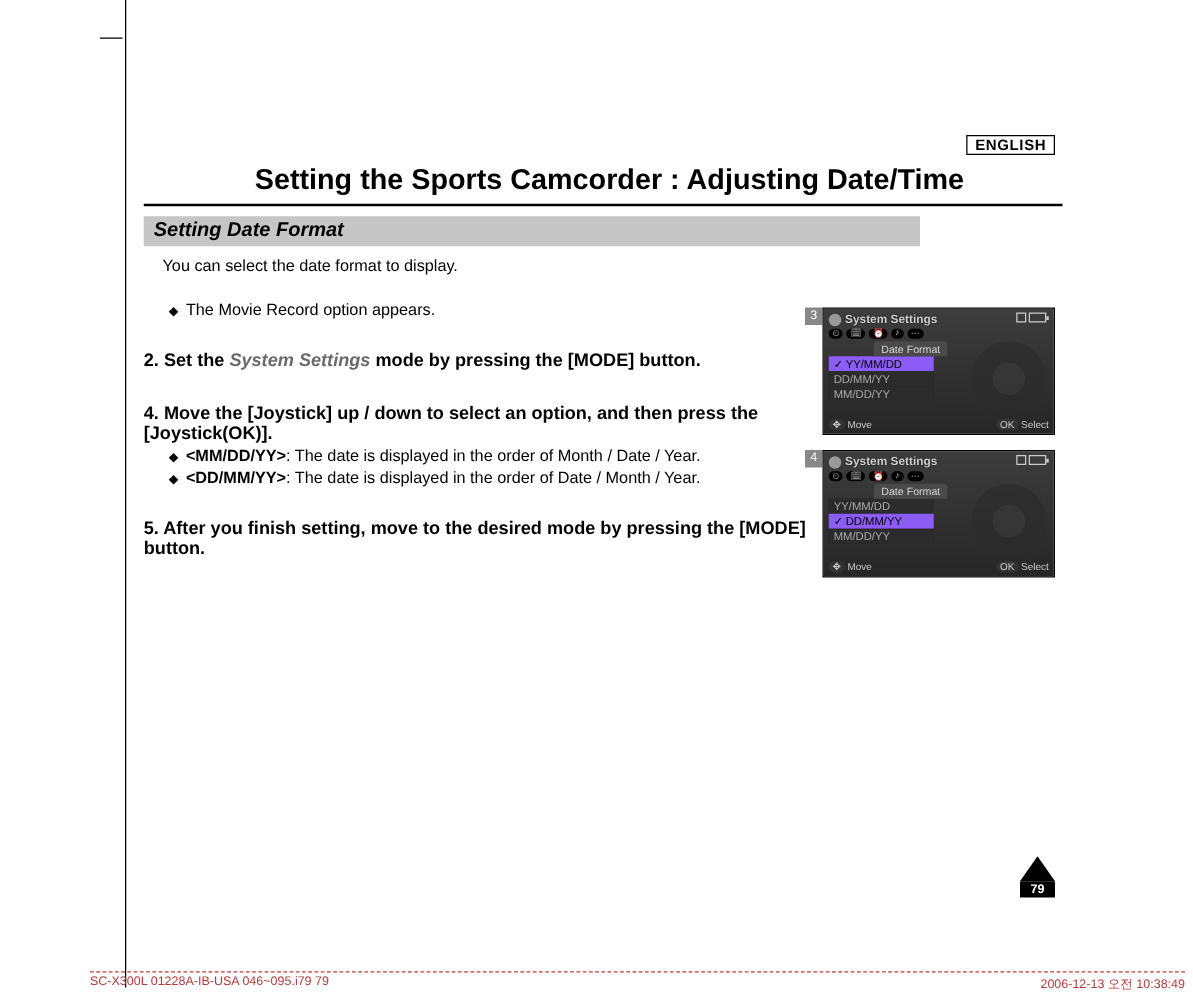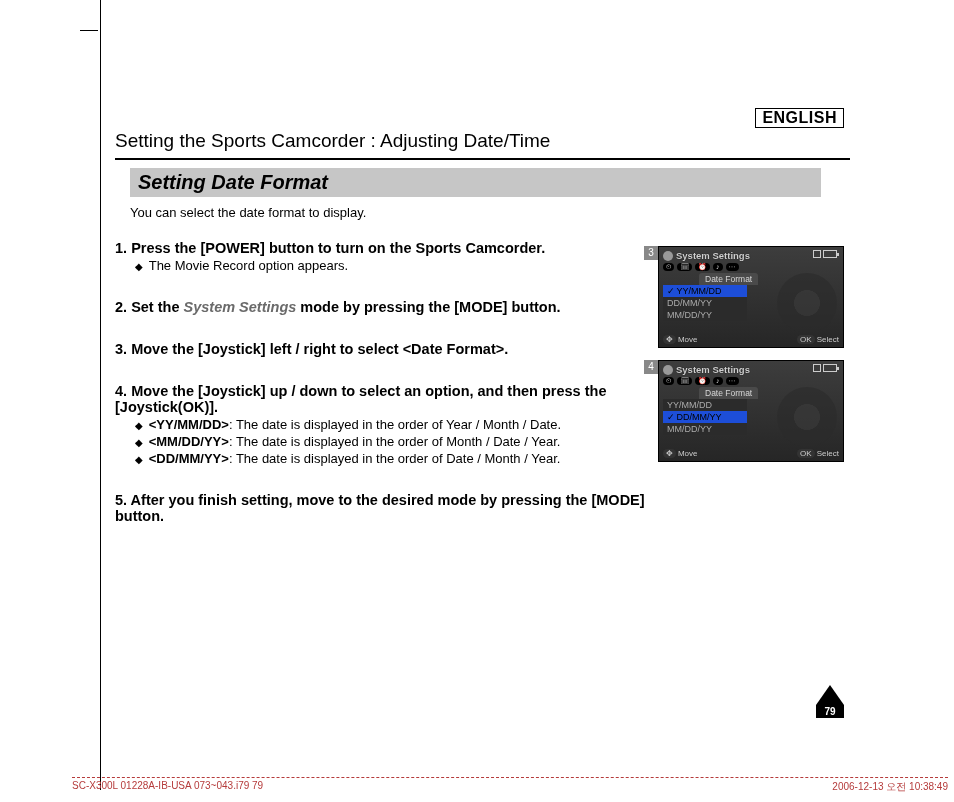--- a/index.html
+++ b/index.html
@@ -27,46 +27,46 @@
   .content {
     position: absolute;
     left: 0; right: 0; top: 106px;
     padding-left: 14px;
   }
   .lang-box {
     position: absolute;
     top: 108px;
     right: 16px;
     border: 1px solid #000;
-    font-size: 16px;
+    font-size: 12px;
     font-weight: bold;
     padding: 0px 6px;
     letter-spacing: 0.5px;
   }
   .page-title {
-    font-size: 19px;
-    font-weight: normal;
+    font-size: 23px;
+    font-weight: bold;
     margin-top: 24px;
     margin-bottom: 6px;
+    text-align: center;
   }
   .title-underline {
     width: 735px;
     height: 2px;
     background: #000;
     margin-bottom: 8px;
   }
   .section-bar {
-    width: 691px;
+    width: 621px;
     background: #c6c6c6;
-    font-size: 20px;
+    font-size: 16px;
     font-style: italic;
     font-weight: bold;
     padding: 3px 8px;
     margin-bottom: 8px;
-    margin-left: 15px;
   }
   .intro {
     font-size: 13px;
     margin-bottom: 20px;
     margin-left: 15px;
   }
   .steps { width: 560px; }
   .step { margin-bottom: 26px; font-size: 14px; }
   .step-title { font-weight: bold; font-size: 14.5px; margin-bottom: 2px; }
   .step-inline-it { font-style: italic; color:#6a6a6a; }
@@ -114,21 +114,21 @@
     margin-left:36px;
   }
   .opt-list {
     background: #222; width: 84px;
   }
   .opt {
     font-size:9px; color:#aaa; padding:1px 4px;
     background:#2b2b2b;
   }
   .opt.sel {
-    background:#1d4ed8; color:#000;
+    background:#8b5cf6; color:#000;
   }
   .big-gear {
     position:absolute; right:6px; top:26px;
     width:60px;height:60px;
     background: radial-gradient(circle,#3a3a3a 30%, transparent 31%), #2b2b2b;
     border-radius:50%;
     opacity:0.6;
   }
   .shot-foot {
     position:absolute; bottom:3px; left:4px; right:4px;
@@ -185,50 +185,39 @@
 
   <div class="content">
     <div class="page-title">Setting the Sports Camcorder : Adjusting Date/Time</div>
     <div class="title-underline"></div>
     <div class="section-bar">Setting Date Format</div>
     <div class="intro">You can select the date format to display.</div>
 
     <div class="steps">
 
       <div class="step">
-        <div class="step-title">
-          <span class="b">1.</span>
-          <span>Press the [POWER] button to turn on the Sports Camcorder.</span>
-        </div>
         <div class="sub">
           <div class="sub-line"><span class="diamond">◆</span><span>The Movie Record option appears.</span></div>
         </div>
       </div>
 
       <div class="step">
         <div class="step-title">
           <span class="b">2.</span>
           <span class="b">Set the </span><span class="b step-inline-it">System Settings</span><span class="b"> mode by pressing the [MODE] button.</span>
         </div>
       </div>
 
-      <div class="step">
-        <div class="step-title">
-          <span class="b">3.</span>
-          <span>Move the [Joystick] left / right to select &lt;Date Format&gt;.</span>
-        </div>
-      </div>
 
       <div class="step">
         <div class="step-title">
           <span class="b">4.</span>
           <span>Move the [Joystick] up / down to select an option, and then press the [Joystick(OK)].</span>
         </div>
         <div class="sub">
-          <div class="sub-line"><span class="diamond">◆</span><span class="b">&lt;YY/MM/DD&gt;</span><span>: The date is displayed in the order of Year / Month / Date.</span></div>
           <div class="sub-line"><span class="diamond">◆</span><span class="b">&lt;MM/DD/YY&gt;</span><span>: The date is displayed in the order of Month / Date / Year.</span></div>
           <div class="sub-line"><span class="diamond">◆</span><span class="b">&lt;DD/MM/YY&gt;</span><span>: The date is displayed in the order of Date / Month / Year.</span></div>
         </div>
       </div>
 
       <div class="step">
         <div class="step-title">
           <span class="b">5.</span>
           <span>After you finish setting, move to the desired mode by pressing the [MODE] button.</span>
         </div>
@@ -305,15 +294,15 @@
 
   <div class="pgnum">
     <div class="pgnum-tri"></div>
     <div class="pgnum-box">79</div>
   </div>
 
 </div>
 
 <div class="dash-rule"></div>
 <div class="footer">
-  <span>SC-X300L 01228A-IB-USA 073~043.i79   79</span>
+  <span>SC-X300L 01228A-IB-USA 046~095.i79   79</span>
   <span>2006-12-13   오전 10:38:49</span>
 </div>
 
 </body></html>

